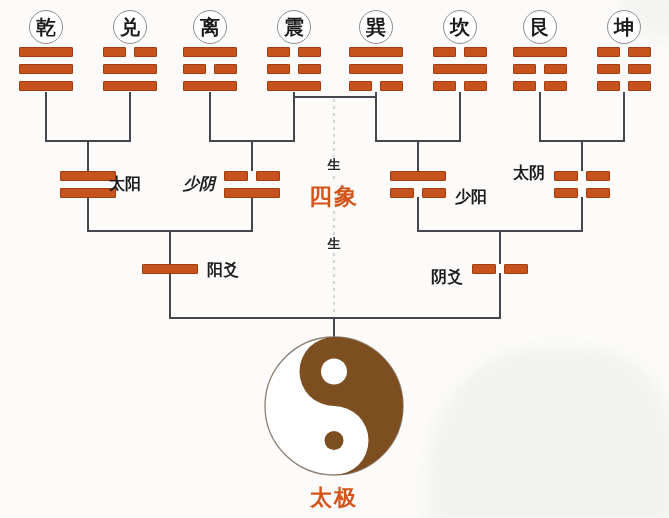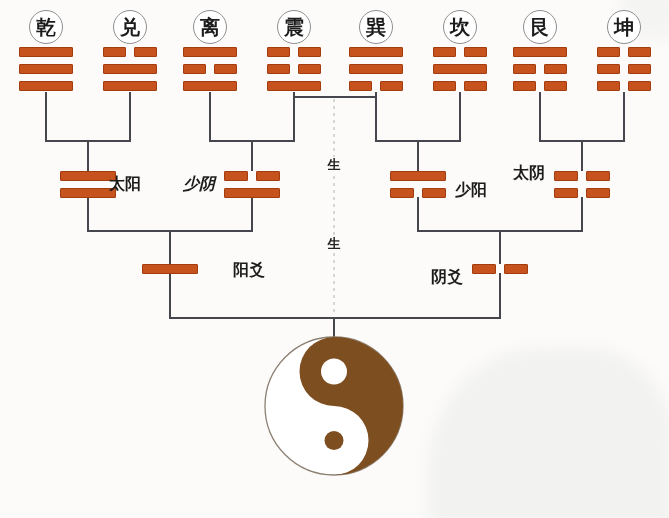--- a/index.html
+++ b/index.html
@@ -84,21 +84,23 @@
       <line x1="418" y1="231" x2="582" y2="231"></line>
       <line x1="170" y1="231" x2="170" y2="263"></line>
       <line x1="170" y1="274" x2="170" y2="318"></line>
       <line x1="500" y1="231" x2="500" y2="263"></line>
       <line x1="500" y1="274" x2="500" y2="318"></line>
       <line x1="170" y1="318" x2="500" y2="318"></line>
       <line x1="334" y1="318" x2="334" y2="338"></line>
     </svg>
 
   <div class="slabel" id="lbl-sheng1">生</div>
+  <div class="clabel" id="lbl-sixiang">四象</div>
   <div class="slabel" id="lbl-sheng2">生</div>
+  <div class="clabel" id="lbl-taiji">太极</div>
 
   <svg id="taiji-svg" width="144" height="144" viewBox="0 0 144 144">
     <circle class="outer" cx="72" cy="72" r="69"></circle>
     <path class="dark" d="M 72,3 A 69,69 0 0 1 72,141 A 34.5,34.5 0 0 0 72,72 A 34.5,34.5 0 0 1 72,3 Z"></path>
     <circle class="white-eye" cx="72" cy="37.5" r="13"></circle>
     <circle class="dark" cx="72" cy="106.5" r="9.5"></circle>
   </svg>
 <div class="ncircle" style="left: 29px; top: 10px;">乾</div>
     <div class="bar" style="left: 19px; top: 47px; width: 54px; height: 10px;">
       <div class="seg" style="left: 0px; width: 54px;"></div>
@@ -206,32 +208,32 @@
       <div class="seg" style="left: 0px; width: 56px;"></div>
     </div>
     <div class="flabel left" style="top: 175px; width: 38px; left: 177px; font-style: italic;">少阴</div>
     <div class="bar" style="left: 390px; top: 171px; width: 56px; height: 10px;">
       <div class="seg" style="left: 0px; width: 56px;"></div>
     </div>
     <div class="bar" style="left: 390px; top: 188px; width: 56px; height: 10px;">
       <div class="seg" style="left: 0px; width: 24px;"></div>
       <div class="seg" style="left: 32px; width: 24px;"></div>
     </div>
-    <div class="flabel right" style="top: 181px; width: 38px; left: 455px;">少阳</div>
+    <div class="flabel right" style="top: 188px; width: 38px; left: 455px;">少阳</div>
     <div class="bar" style="left: 554px; top: 171px; width: 56px; height: 10px;">
       <div class="seg" style="left: 0px; width: 24px;"></div>
       <div class="seg" style="left: 32px; width: 24px;"></div>
     </div>
     <div class="bar" style="left: 554px; top: 188px; width: 56px; height: 10px;">
       <div class="seg" style="left: 0px; width: 24px;"></div>
       <div class="seg" style="left: 32px; width: 24px;"></div>
     </div>
     <div class="flabel left" style="top: 164px; width: 38px; left: 507px;">太阴</div>
     <div class="bar" style="left: 142px; top: 264px; width: 56px; height: 10px;">
       <div class="seg" style="left: 0px; width: 56px;"></div>
     </div>
-    <div class="flabel right" style="top: 261px; width: 38px; left: 207px; margin-left: 26px;">阳爻</div>
+    <div class="flabel right" style="top: 261px; width: 38px; left: 207px;">阳爻</div>
     <div class="bar" style="left: 472px; top: 264px; width: 56px; height: 10px;">
       <div class="seg" style="left: 0px; width: 24px;"></div>
       <div class="seg" style="left: 32px; width: 24px;"></div>
     </div>
     <div class="flabel left" style="top: 268px; width: 38px; left: 425px;">阴爻</div>
   </div>
 
 </body></html>

